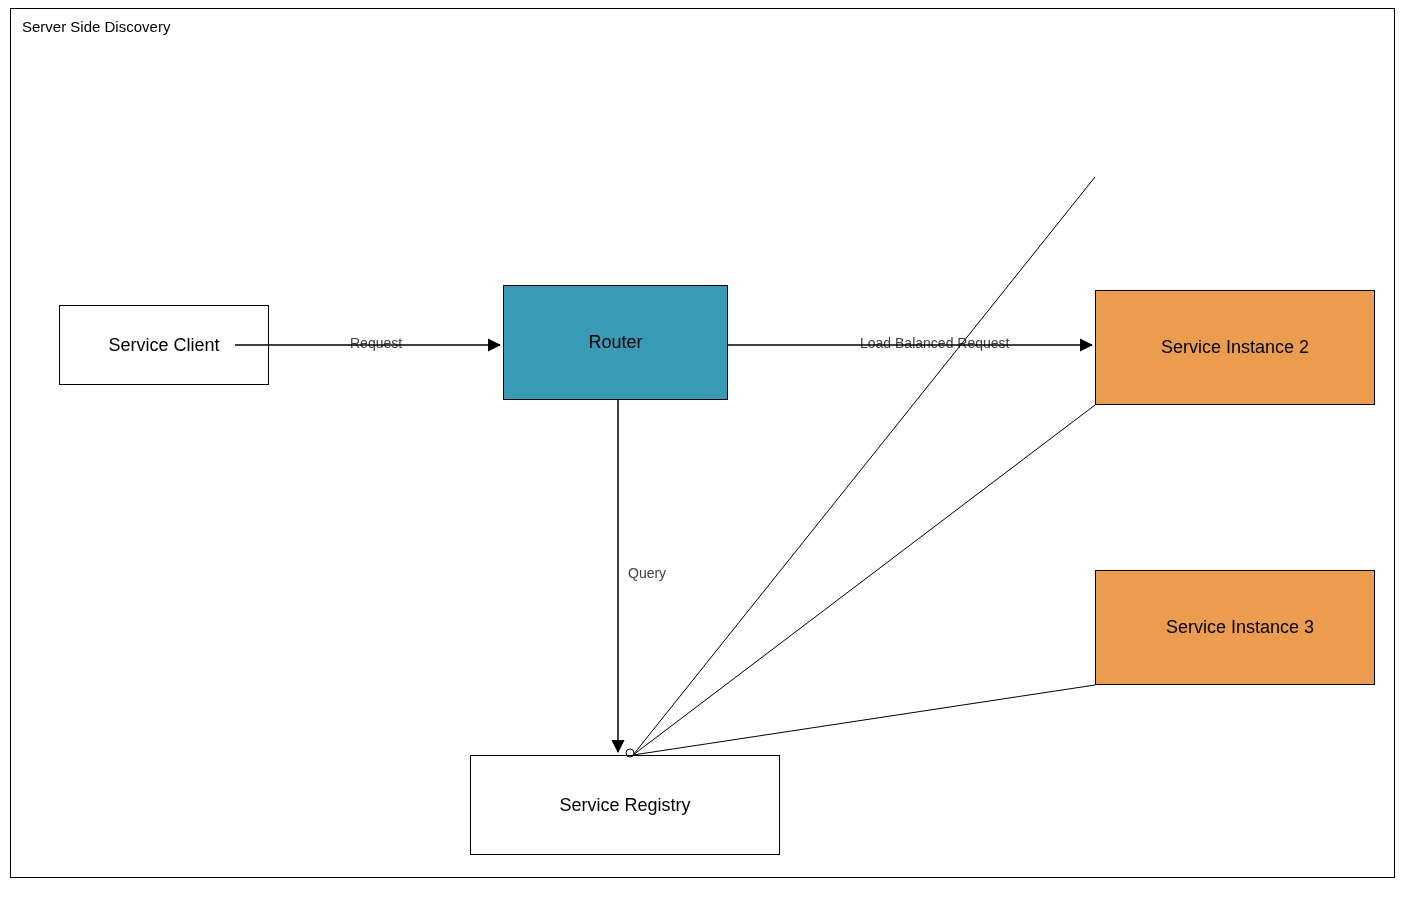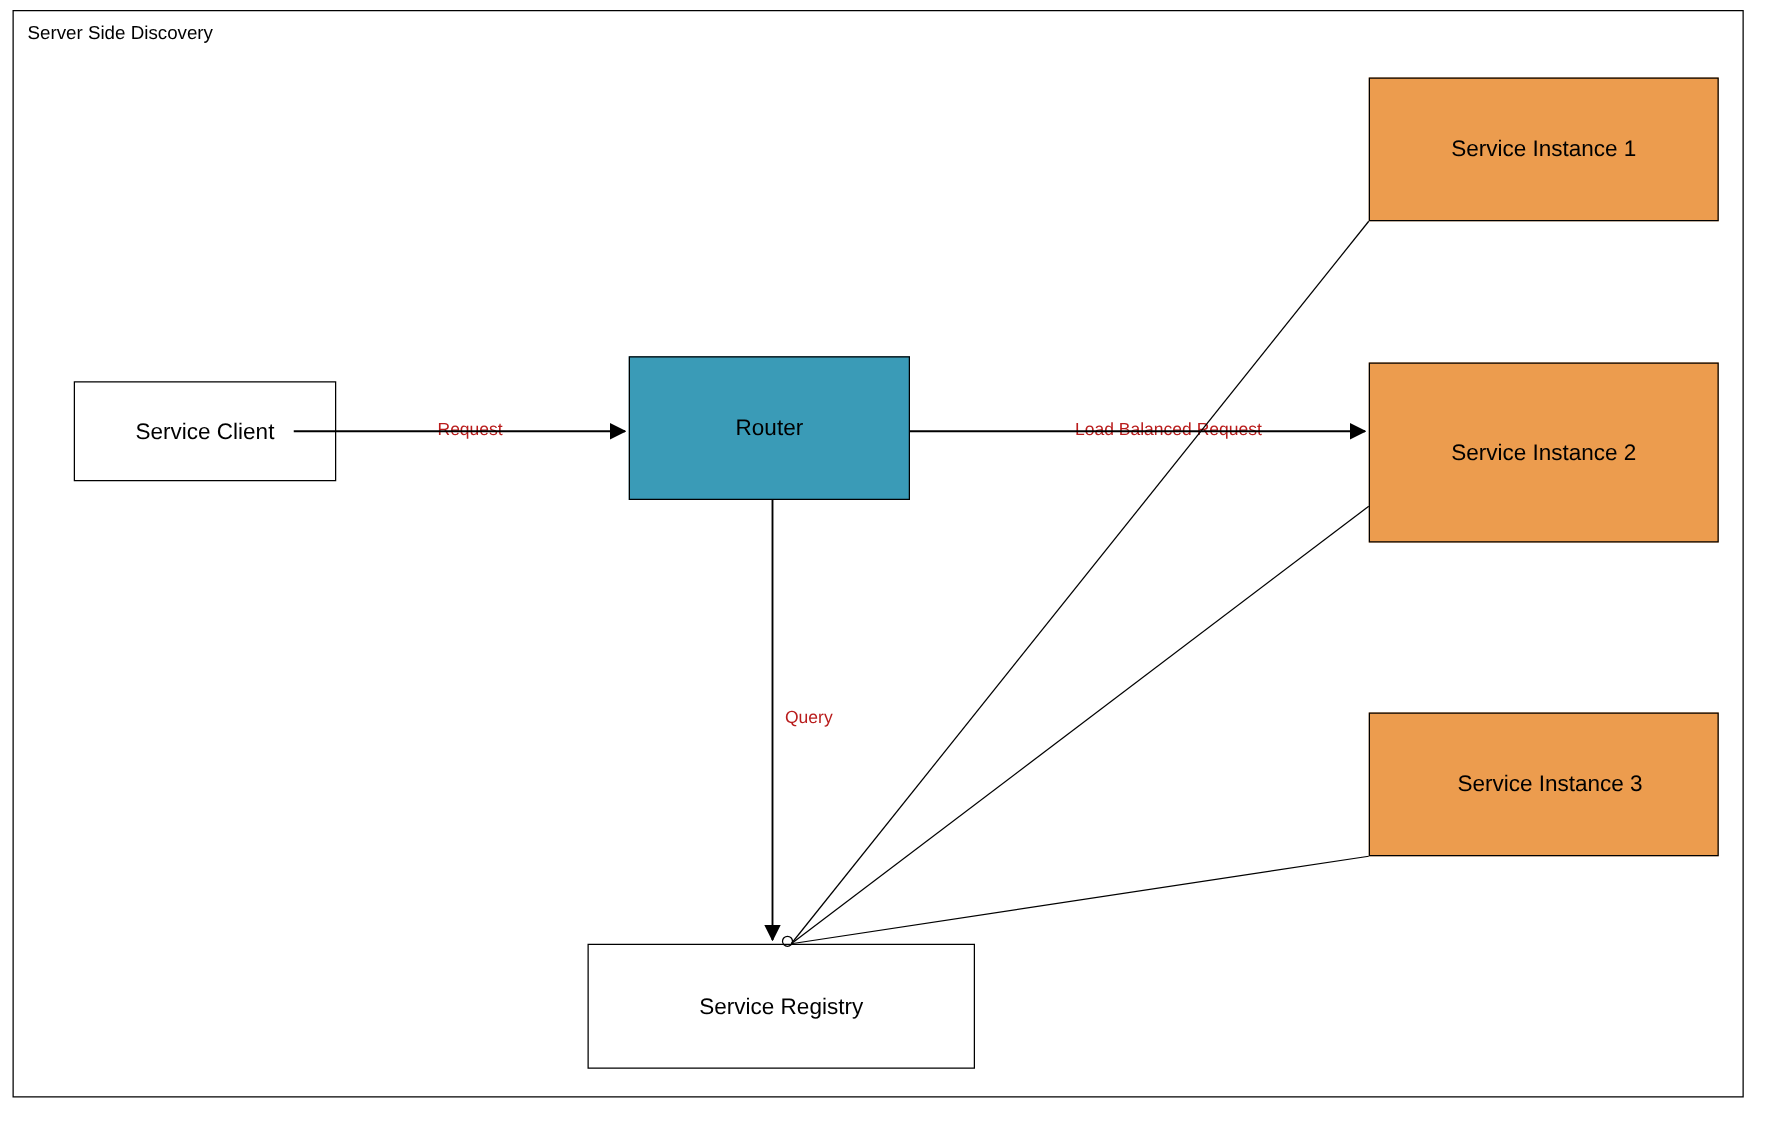--- a/index.html
+++ b/index.html
@@ -51,46 +51,43 @@
     position: absolute;
     left: 0;
     top: 0;
     width: 1414px;
     height: 910px;
     pointer-events: none;
   }
   .edge-label {
     position: absolute;
     font-size: 14px;
-    color: #b91c1c;
+    color: #404040;
     background: transparent;
     white-space: nowrap;
   }
 </style>
 </head>
 <body>
 
 <div class="diagram-container">
   <div class="outer-frame"></div>
 
   <div class="diagram-title">Server Side Discovery</div>
 
   <div class="box" style="left:25px; top:305px; width:210px; height:80px;margin-left:34px;">
     <span>Service Client</span>
   </div>
 
   <div class="box router" style="left:503px; top:285px; width:225px; height:115px;">
     <span>Router</span>
   </div>
 
-  <div class="box instance" style="left:1095px; top:62px; width:280px; height:115px;">
-    <span>Service Instance 1</span>
-  </div>
 
-  <div class="box instance" style="left:1095px; top:290px; width:280px; height:144px;">
+  <div class="box instance" style="left:1095px; top:290px; width:280px; height:115px;">
     <span>Service Instance 2</span>
   </div>
 
   <div class="box instance" style="left:1095px; top:570px; width:280px; height:115px;padding-left:10px;">
     <span>Service Instance 3</span>
   </div>
 
   <div class="box" style="left:470px; top:755px; width:310px; height:100px;justify-content:center;">
     <span>Service Registry</span>
   </div>

